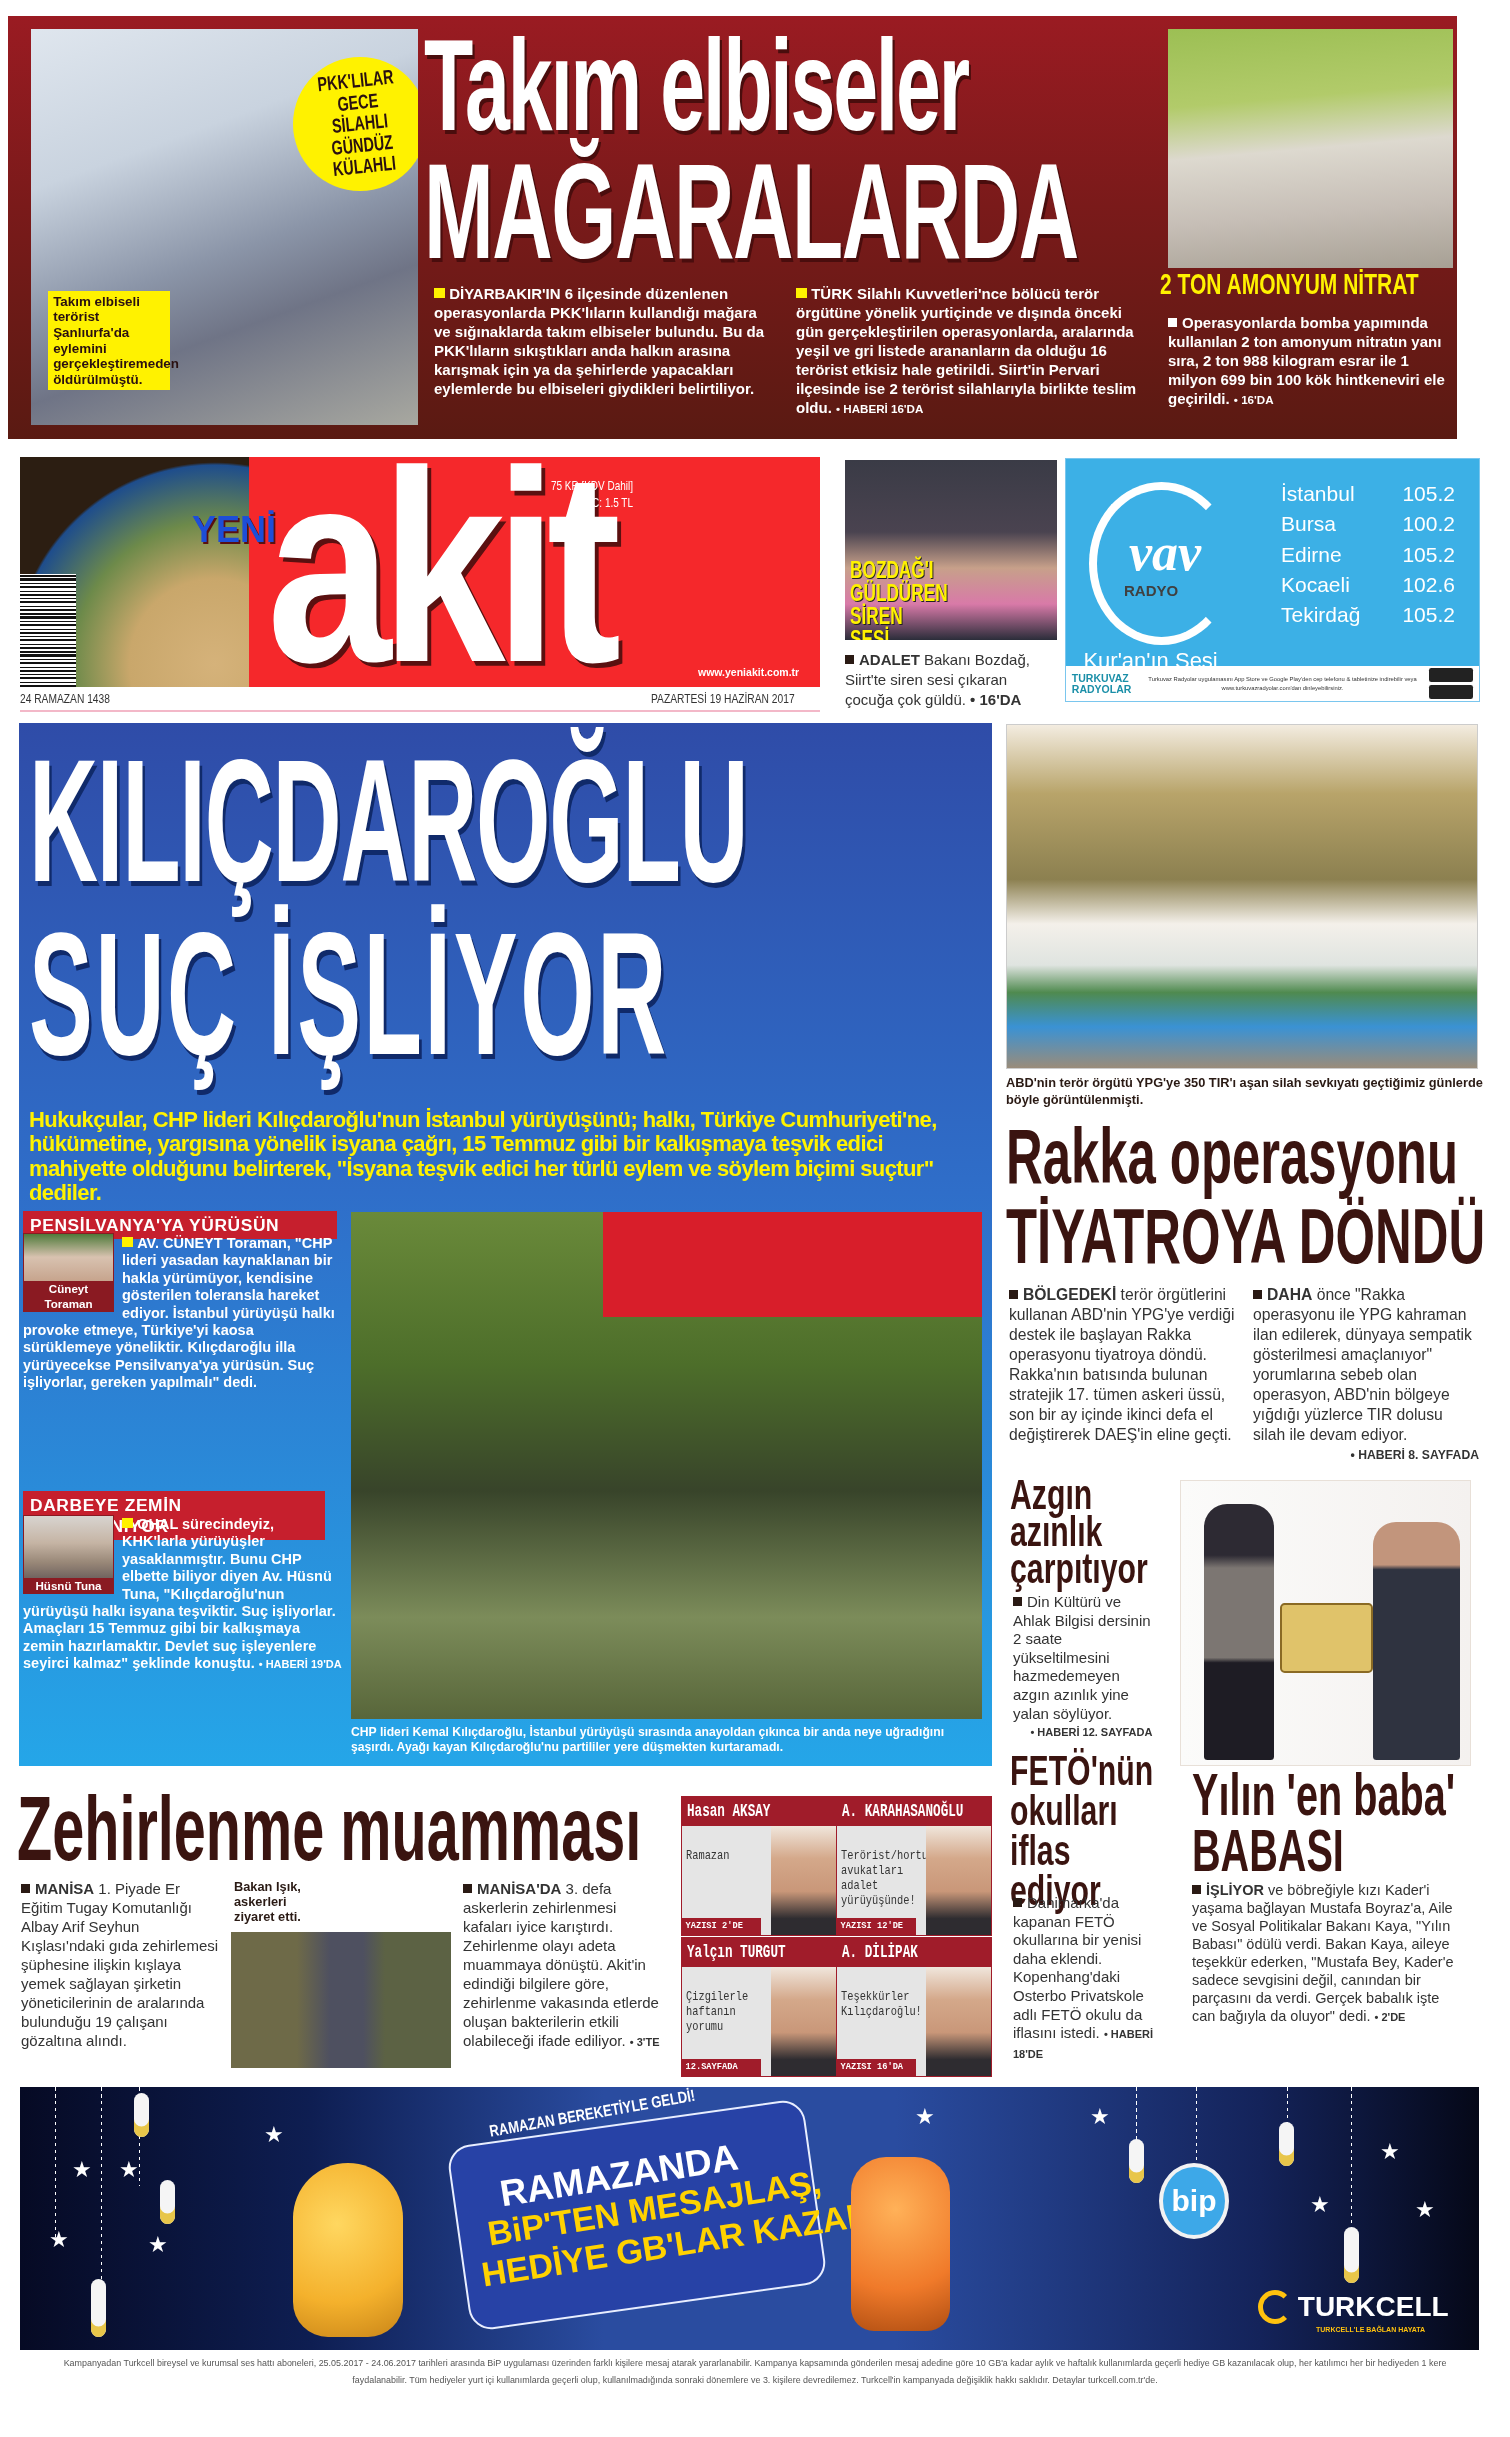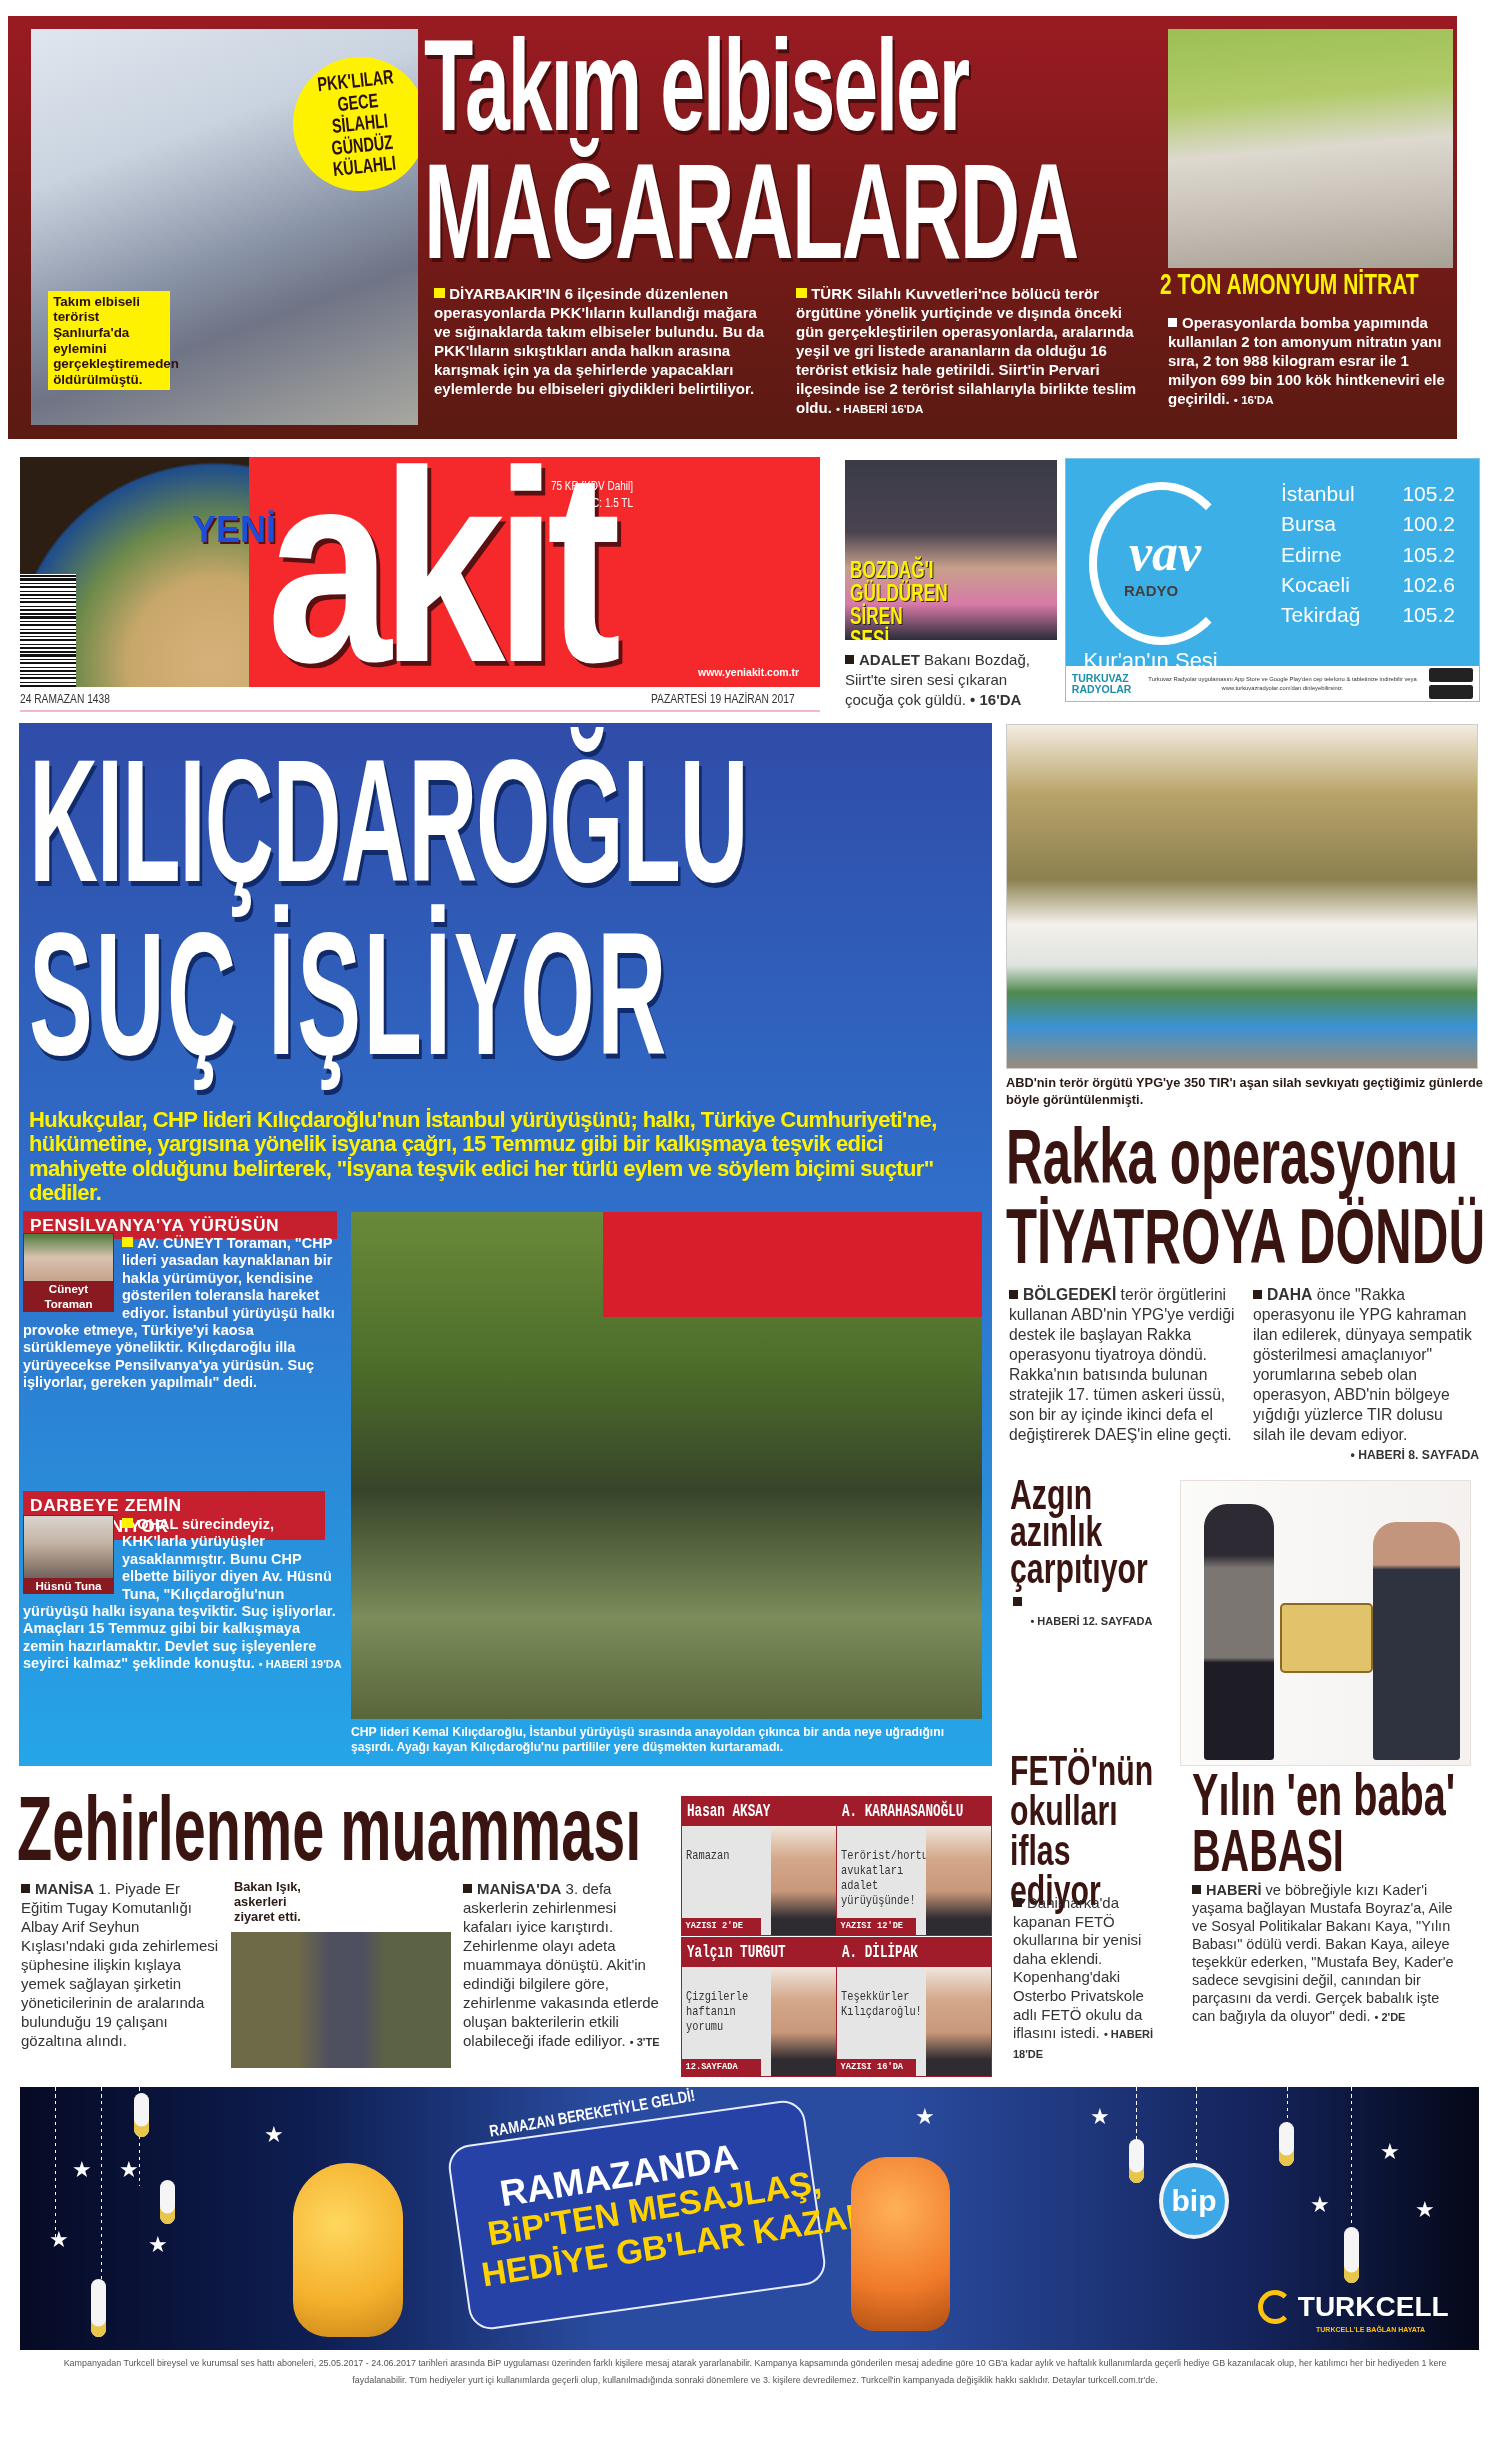--- a/index.html
+++ b/index.html
@@ -263,21 +263,21 @@
   <span class="sq-d"></span><b>DAHA</b> <span>önce "Rakka operasyonu ile YPG kahraman ilan edilerek, dünyaya sempatik gösterilmesi amaçlanıyor" yorumlarına sebeb olan operasyon, ABD'nin bölgeye yığdığı yüzlerce TIR dolusu silah ile devam ediyor.</span>
   <div style="text-align:right;font-weight:700;font-size:12.2px;">• HABERİ 8. SAYFADA</div>
 </div>
 
 <a class="small-h" style="left:1010px;top:1476px;font-size:42px;line-height:37px;">
   <div>Azgın</div>
     <div>azınlık</div>
     <div>çarpıtıyor</div>
 </a>
 <div class="body-serif" style="left:1013px;top:1593px;width:140px;font-size:15px;line-height:18.6px;">
-  <span class="sq-d"></span>
+  <span class="sq-d"></span><span>Din Kültürü ve Ahlak Bilgisi dersinin 2 saate yükseltilmesini hazmedemeyen azgın azınlık yine yalan söylüyor.</span>
   <div style="font-weight:700;font-size:11px;padding-left:17.4px;">• HABERİ 12. SAYFADA</div>
 </div>
 
 <a class="small-h" style="left:1010px;top:1751px;font-size:42px;line-height:40px;">
   <div>FETÖ'nün</div>
     <div>okulları</div>
     <div>iflas</div>
     <div>ediyor</div>
 </a>
 <div class="body-serif" style="left:1013px;top:1894px;width:140px;font-size:15px;line-height:18.6px;">
@@ -288,21 +288,21 @@
 <div id="baba-photo" class="photo">
   <div id="baba-figure1"></div>
   <div id="baba-plaque"></div>
   <div id="baba-figure2"></div>
 </div>
 <a class="small-h" style="left:1192px;top:1767px;font-size:60px;line-height:56px;transform:scaleX(.66);">
   <div>Yılın 'en baba'</div>
     <div>BABASI</div>
 </a>
 <div class="body-serif" style="left:1192px;top:1881px;width:273px;font-size:14.5px;line-height:18px;">
-  <span class="sq-d"></span><b>HABERİ</b> <span>ve böbreğiyle kızı Kader'i yaşama bağlayan Mustafa Boyraz'a, Aile ve Sosyal Politikalar Bakanı Kaya, "Yılın Babası" ödülü verdi. Bakan Kaya, aileye teşekkür ederken, "Mustafa Bey, Kader'e sadece sevgisini değil, canından bir parçasını da verdi. Gerçek babalık işte can bağıyla da oluyor" dedi.</span>
+  <span class="sq-d"></span><b>İŞLİYOR</b> <span>ve böbreğiyle kızı Kader'i yaşama bağlayan Mustafa Boyraz'a, Aile ve Sosyal Politikalar Bakanı Kaya, "Yılın Babası" ödülü verdi. Bakan Kaya, aileye teşekkür ederken, "Mustafa Bey, Kader'e sadece sevgisini değil, canından bir parçasını da verdi. Gerçek babalık işte can bağıyla da oluyor" dedi.</span>
   <b style="font-size:11px">• 2'DE</b>
 </div>
 
 <a id="zehir-h" class="abs">Zehirlenme muamması</a>
 <div class="body-serif" style="left:21px;top:1879px;width:198px;font-size:15px;line-height:19px;">
   <span class="sq-d"></span><b>MANİSA</b> <span>1. Piyade Er Eğitim Tugay Komutanlığı Albay Arif Seyhun Kışlası'ndaki gıda zehirlemesi şüphesine ilişkin kışlaya yemek sağlayan şirketin yöneticilerinin de aralarında bulunduğu 19 çalışanı gözaltına alındı.</span>
 </div>
 <div id="zehir-photo-label" class="abs">Bakan Işık, askerleri ziyaret etti.</div>
 <div id="zehir-photo" class="photo"></div>
 <div class="body-serif" style="left:463px;top:1879px;width:198px;font-size:15px;line-height:19px;">

